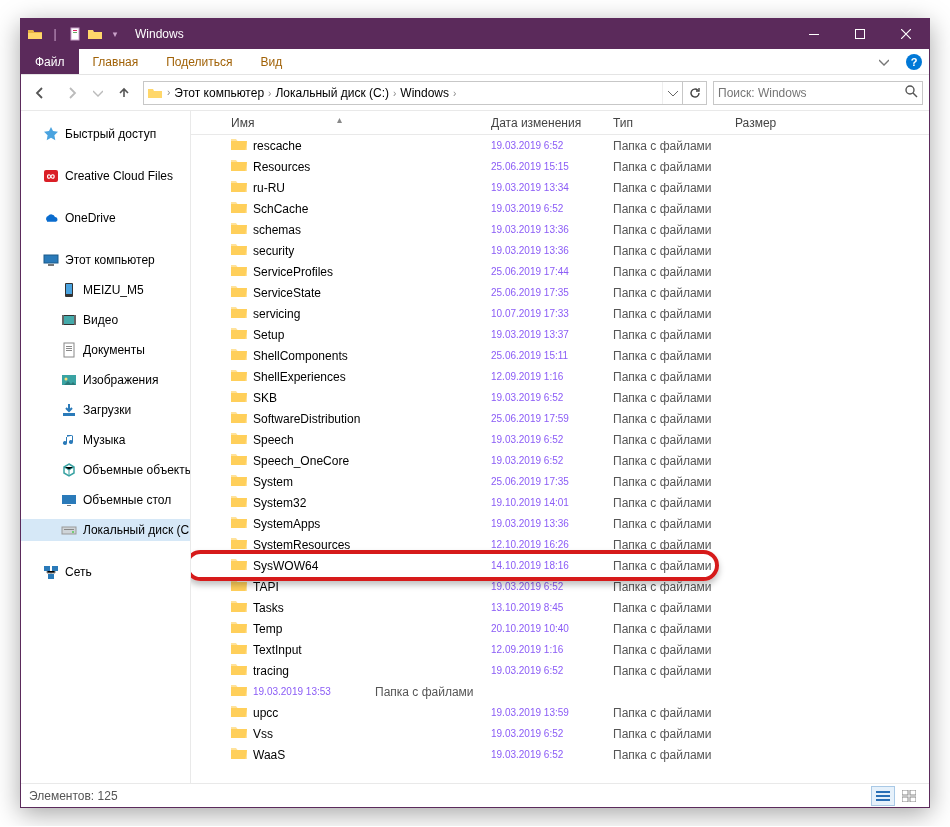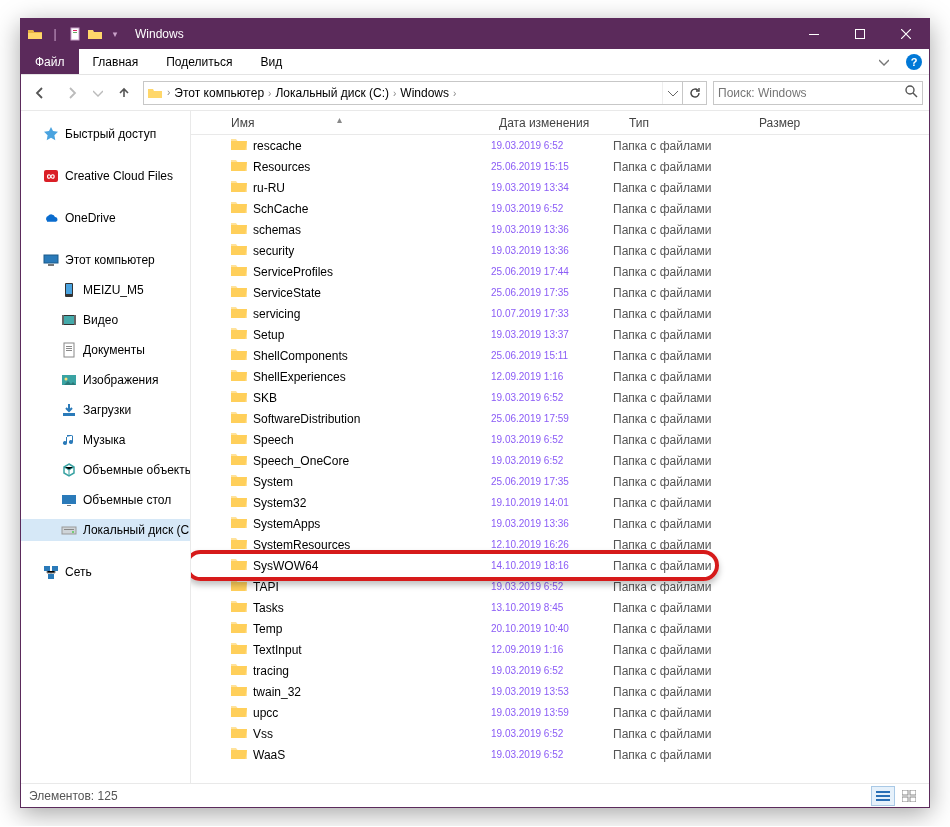--- a/index.html
+++ b/index.html
@@ -9,21 +9,21 @@
 
 .titlebar { height: 30px; background: #5b2a5b; display: flex; align-items: center; color: #fff; }
 .titlebar .qat { display: flex; align-items: center; gap: 4px; padding: 0 6px; }
 .titlebar .qat-icon { width: 16px; height: 16px; display: flex; align-items: center; justify-content: center; }
 .titlebar .title { padding-left: 6px; font-size: 12px; flex: 1; }
 .titlebar .controls { display: flex; height: 100%; }
 .titlebar .ctl { width: 46px; height: 100%; display: flex; align-items: center; justify-content: center; color: #fff; }
 
 
 .ribbon { height: 26px; background: #fff; border-bottom: 1px solid #e4e4e4; display: flex; align-items: stretch; }
-.ribbon .tab { padding: 0 14px; display: flex; align-items: center; font-size: 12px; color: #000000; }
+.ribbon .tab { padding: 0 14px; display: flex; align-items: center; font-size: 12px; color: #a16207; }
 .ribbon .tab.file { background: #5b2a5b; color: #fff; }
 .ribbon .spacer { flex: 1; }
 .ribbon .expand { width: 30px; display: flex; align-items: center; justify-content: center; color: #777; }
 .ribbon .help { width: 30px; display: flex; align-items: center; justify-content: center; }
 .help-badge { width: 16px; height: 16px; border-radius: 50%; background: #0078d7; color: #fff; font-weight: bold; display: flex; align-items: center; justify-content: center; font-size: 11px; }
 
 
 .navbar { height: 36px; background: #fff; display: flex; align-items: center; padding: 0 6px; gap: 6px; border-bottom: 1px solid #e9e9e9; }
 .navbtn { width: 26px; height: 26px; display: flex; align-items: center; justify-content: center; color: #555; }
 .navbtn.disabled { color: #bbb; }
@@ -41,21 +41,21 @@
 
 .body { flex: 1; display: flex; overflow: hidden; }
 .nav { width: 170px; border-right: 1px solid #e9e9e9; overflow-y: auto; padding: 4px 0; }
 .nav-sep { height: 12px; }
 .nav-item { height: 22px; display: flex; align-items: center; padding-left: 22px; gap: 6px; color: #000; white-space: nowrap; overflow: hidden; margin-top: 8px; }
 .nav-item .ni-icon { width: 16px; height: 16px; display: flex; align-items: center; justify-content: center; flex-shrink: 0; }
 .nav-item.sub { padding-left: 40px; }
 .nav-item.selected { background: #d6e8f7; }
 
 .main { flex: 1; display: flex; flex-direction: column; overflow: hidden; }
-.cols { height: 24px; border-bottom: 1px solid #e9e9e9; display: flex; align-items: center; padding-left: 40px; color: #444; gap: 8px; }
+.cols { height: 24px; border-bottom: 1px solid #e9e9e9; display: flex; align-items: center; padding-left: 40px; color: #444; }
 .cols .col { }
 .cols .col.name { width: 260px; position: relative; display: flex; align-items: center; }
 .cols .col.name .sort-arrow { position: absolute; left: 106px; top: -2px; color: #888; font-size: 10px; }
 .cols .col.date { width: 122px; }
 .cols .col.type { width: 122px; }
 .cols .col.size { width: 80px; }
 
 .list { flex: 1; overflow-y: auto; position: relative; }
 .row { height: 21px; display: flex; align-items: center; padding-left: 40px; }
 .row .ficon { width: 16px; height: 16px; margin-right: 6px; flex-shrink: 0; }
@@ -582,21 +582,20 @@
               </svg></span>
             <span class="c-name">tracing</span>
             <span class="c-date">19.03.2019 6:52</span>
             <span class="c-type">Папка с файлами</span>
           </div>
           <div class="row">
             <span class="ficon"><svg class="folder-svg" viewBox="0 0 16 12">
                 <path fill="#ffe29a" d="M0 1h5l1.5 2H16v9H0z"></path>
                 <path fill="#ffcf5a" d="M0 3h16l-1.5 9H0z"></path>
               </svg></span>
-            <span class="c-name">twain_32</span>
             <span class="c-date">19.03.2019 13:53</span>
             <span class="c-type">Папка с файлами</span>
           </div>
           <div class="row">
             <span class="ficon"><svg class="folder-svg" viewBox="0 0 16 12">
                 <path fill="#ffe29a" d="M0 1h5l1.5 2H16v9H0z"></path>
                 <path fill="#ffcf5a" d="M0 3h16l-1.5 9H0z"></path>
               </svg></span>
             <span class="c-name">upcc</span>
             <span class="c-date">19.03.2019 13:59</span>

